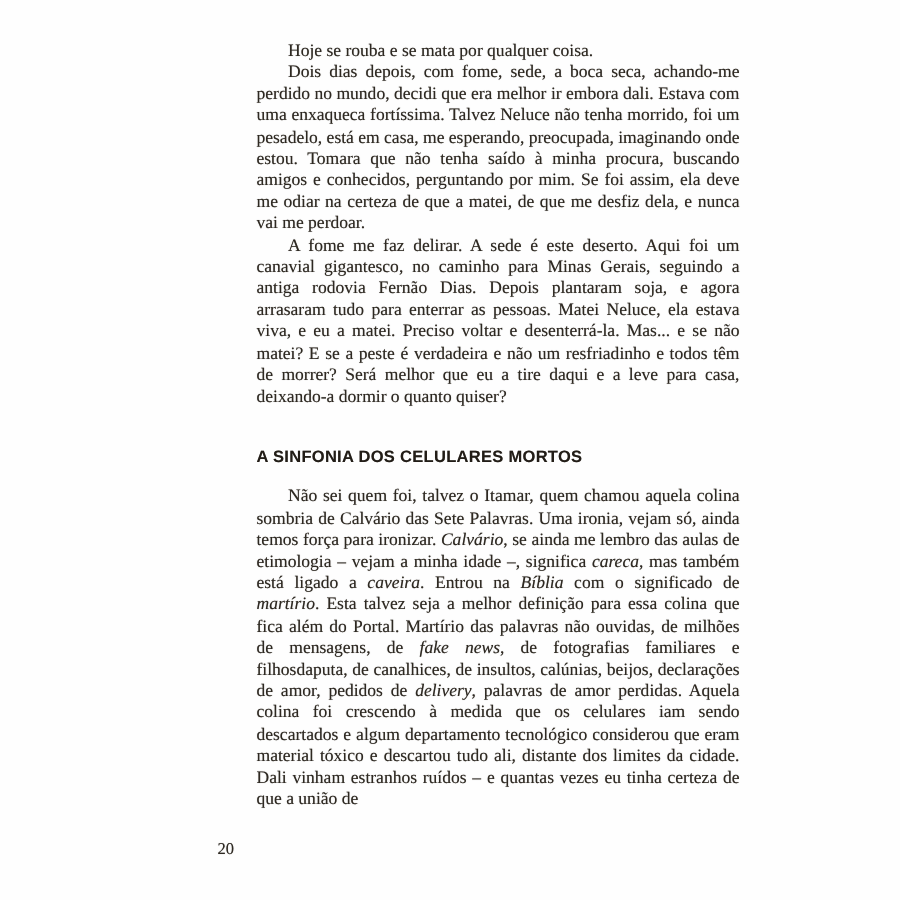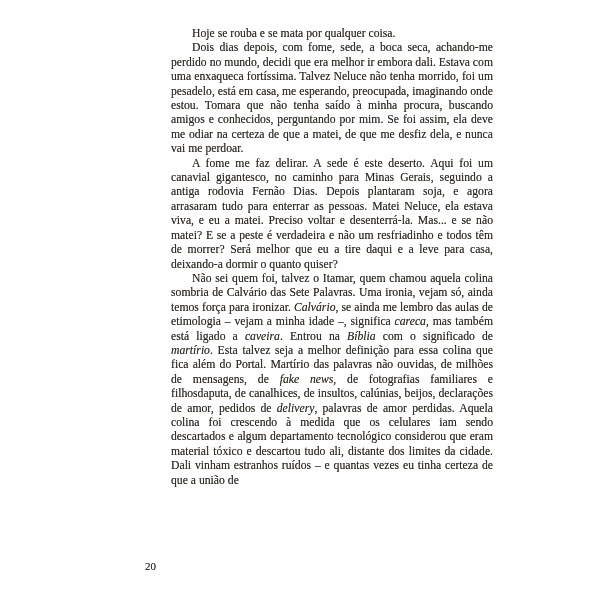--- a/index.html
+++ b/index.html
@@ -63,16 +63,17 @@
   }
 </style>
 </head>
 <body>
 
 <div class="book-page">
   <div class="text-column">
     <p class="body-para"><span>Hoje se rouba e se mata por qualquer coisa.</span></p>
     <p class="body-para"><span>Dois dias depois, com fome, sede, a boca seca, achando-me perdido no mundo, decidi que era melhor ir embora dali. Estava com uma enxaqueca fortíssima. Talvez Neluce não tenha morrido, foi um pesadelo, está em casa, me esperando, preocupada, imaginando onde estou. Tomara que não tenha saído à minha procura, buscando amigos e conhecidos, perguntando por mim. Se foi assim, ela deve me odiar na certeza de que a matei, de que me desfiz dela, e nunca vai me perdoar.</span></p>
     <p class="body-para"><span>A fome me faz delirar. A sede é este deserto. Aqui foi um canavial gigantesco, no caminho para Minas Gerais, seguindo a antiga rodovia Fernão Dias. Depois plantaram soja, e agora arrasaram tudo para enterrar as pessoas. Matei Neluce, ela estava viva, e eu a matei. Preciso voltar e desenterrá-la. Mas... e se não matei? E se a peste é verdadeira e não um resfriadinho e todos têm de morrer? Será melhor que eu a tire daqui e a leve para casa, deixando-a dormir o quanto quiser?</span></p>
+    <h2 class="section-heading">A SINFONIA DOS CELULARES MORTOS</h2>
     <p class="body-para"><span>Não sei quem foi, talvez o Itamar, quem chamou aquela colina sombria de Calvário das Sete Palavras. Uma ironia, vejam só, ainda temos força para ironizar. </span><i>Calvário</i><span>, se ainda me lembro das aulas de etimologia – vejam a minha idade –, significa </span><i>careca</i><span>, mas também está ligado a </span><i>caveira</i><span>. Entrou na </span><i>Bíblia</i><span> com o significado de </span><i>martírio</i><span>. Esta talvez seja a melhor definição para essa colina que fica além do Portal. Martírio das palavras não ouvidas, de milhões de mensagens, de </span><i>fake news</i><span>, de fotografias familiares e filhosdaputa, de canalhices, de insultos, calúnias, beijos, declarações de amor, pedidos de </span><i>delivery</i><span>, palavras de amor perdidas. Aquela colina foi crescendo à medida que os celulares iam sendo descartados e algum departamento tecnológico considerou que eram material tóxico e descartou tudo ali, distante dos limites da cidade. Dali vinham estranhos ruídos – e quantas vezes eu tinha certeza de que a união de</span></p>
   </div>
   <div class="page-number">20</div>
 </div>
 
 </body></html>

